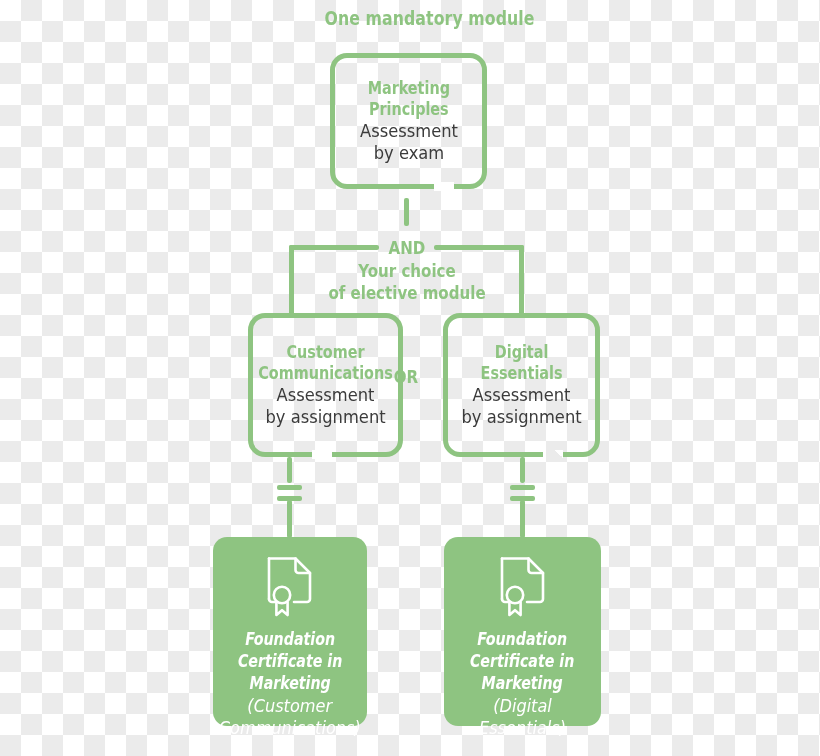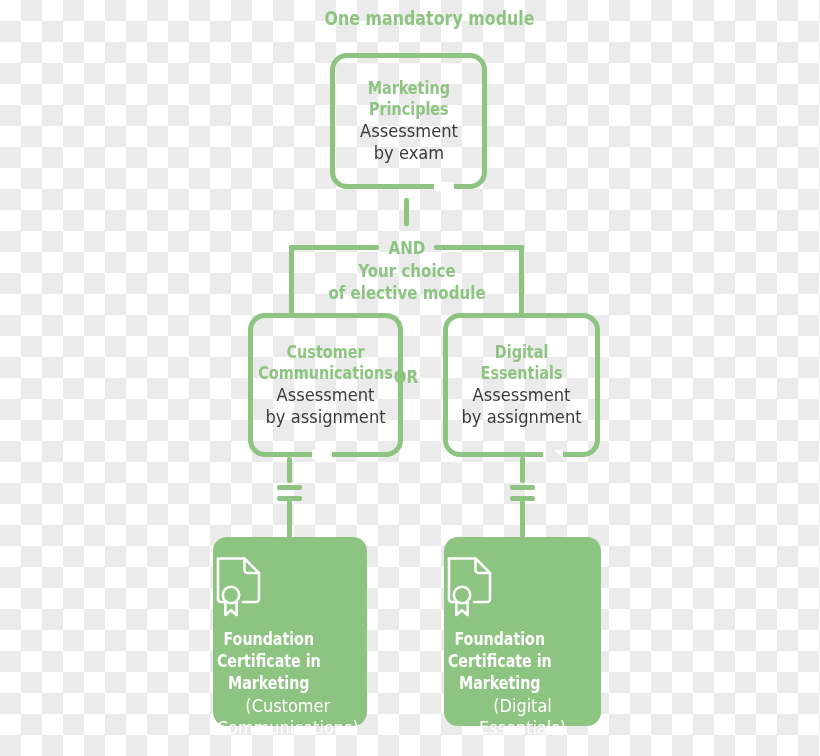--- a/index.html
+++ b/index.html
@@ -122,22 +122,23 @@
   }
 
   
   .cert-card {
     position: absolute;
     box-sizing: border-box;
     background: #8ec481;
     border-radius: 14px;
     display: flex;
     flex-direction: column;
-    align-items: flex-start;
+    align-items: center;
     padding-top: 18px;
+    font-style: italic;
   }
   .cert-icon { display:block; margin-bottom: 8px; }
   .cert-title {
     font-size: 17px;
     font-weight: bold;
     line-height: 1.29;
     color: #ffffff;
     text-align: center;
     font-family: "DejaVu Sans Condensed", "Liberation Sans Narrow", "Liberation Sans", sans-serif;
     transform: scaleX(0.93);

